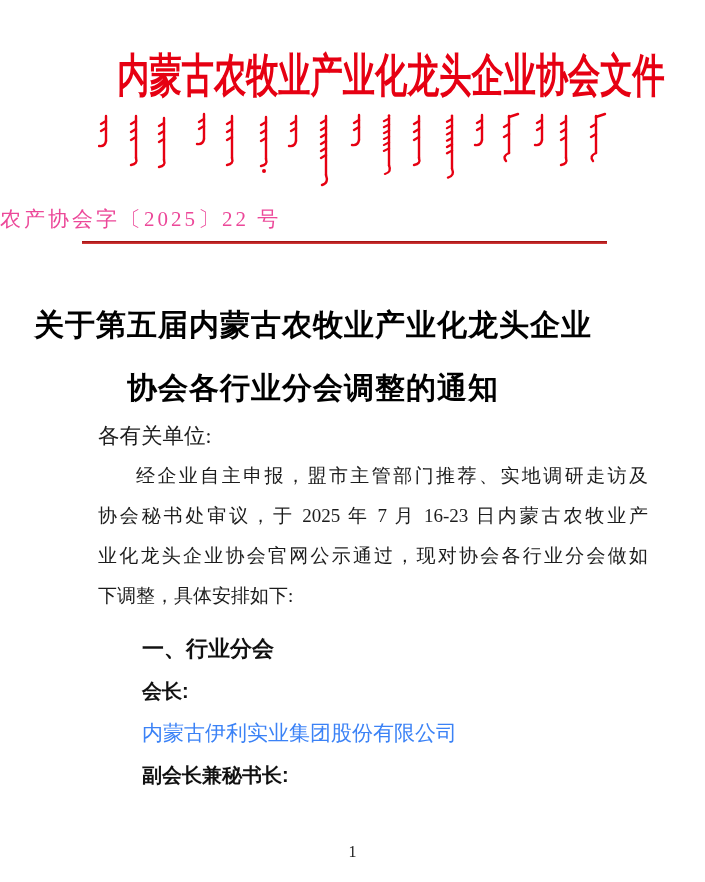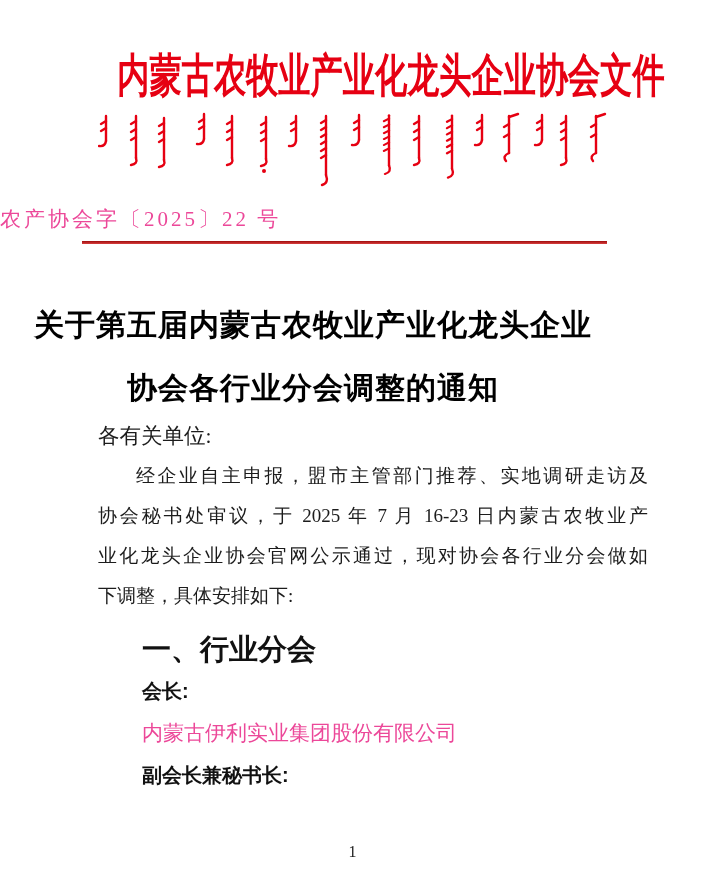--- a/index.html
+++ b/index.html
@@ -35,28 +35,28 @@
   .salutation{font-size:21.5px;line-height:40px;color:#1c1c1c;}
   .para-line{
     font-size:19px;line-height:40px;color:#1c1c1c;
     text-align:justify;text-align-last:justify;
   }
   .para-line.first{text-indent:2em;}
   .para-line.last{text-align:left;text-align-last:left;}
   .sec-line{padding-left:44px;line-height:42px;}
   .sec-heading{
     margin-top:12px;font-family:"Liberation Sans","DejaVu Sans",sans-serif;
-    font-weight:700;font-size:29px;color:#111;
+    font-weight:700;font-size:22px;color:#111;
   }
   .item-heading{font-size:21px;color:#1c1c1c;}
   .role-label{
     font-family:"Liberation Sans","DejaVu Sans",sans-serif;
     font-weight:700;font-size:20px;color:#111;
   }
-  .member-name{font-size:21px;color:#ec4899;}
+  .member-name{font-size:21px;color:#3b82f6;}
   
   .page-number{
     position:absolute;top:843px;left:0;width:705px;text-align:center;
     font-size:16px;color:#222;
   }
 </style>
 </head>
 <body>
 
 <div class="page">

